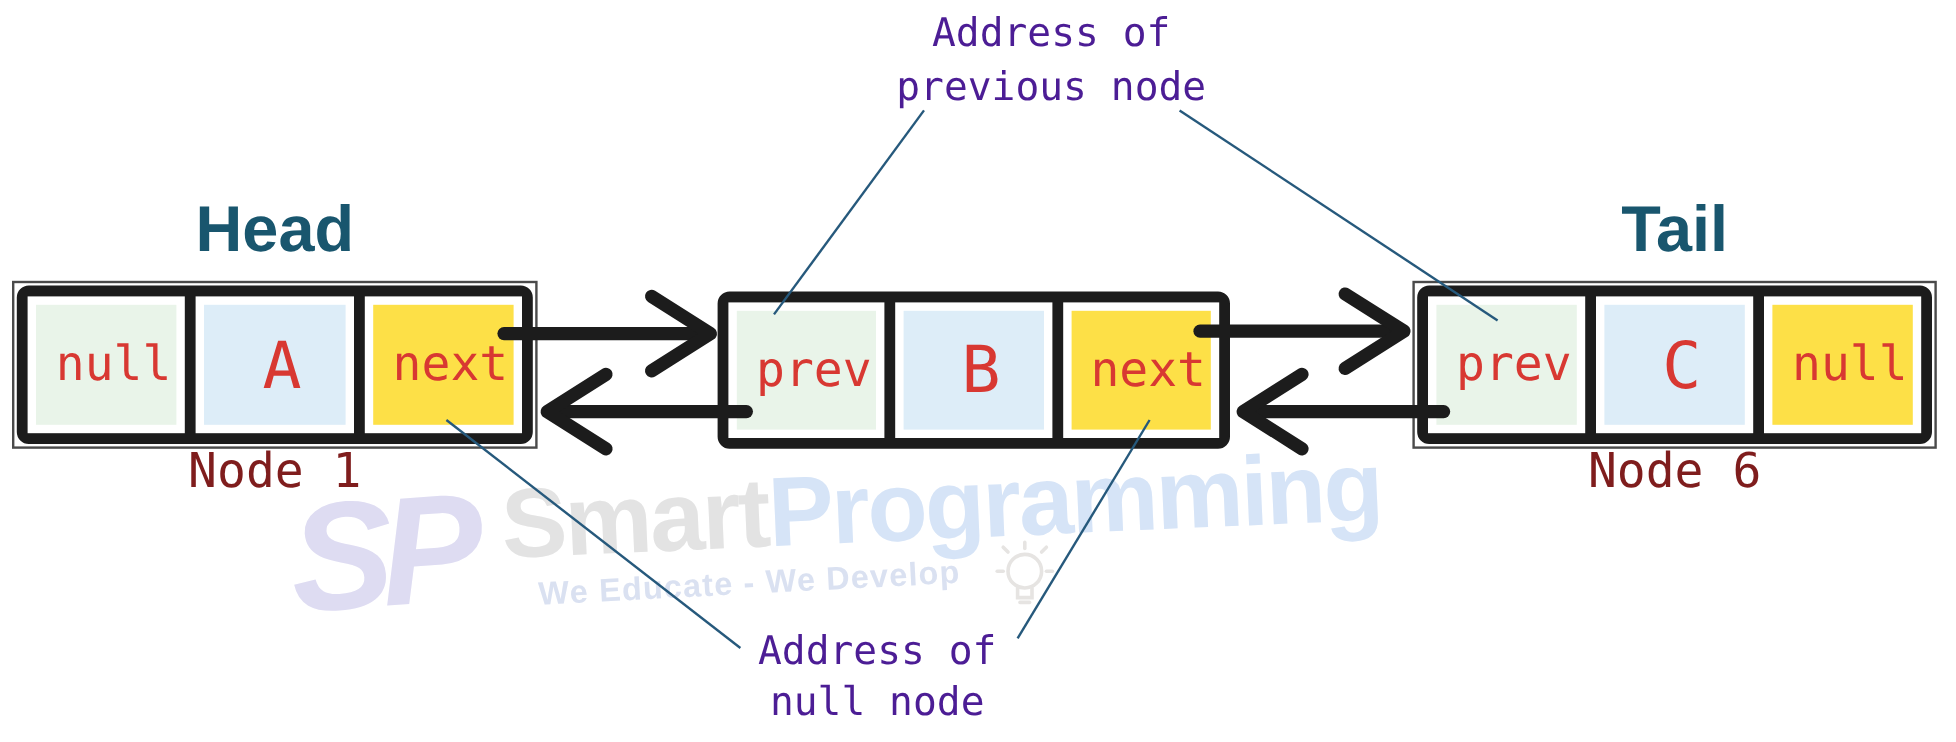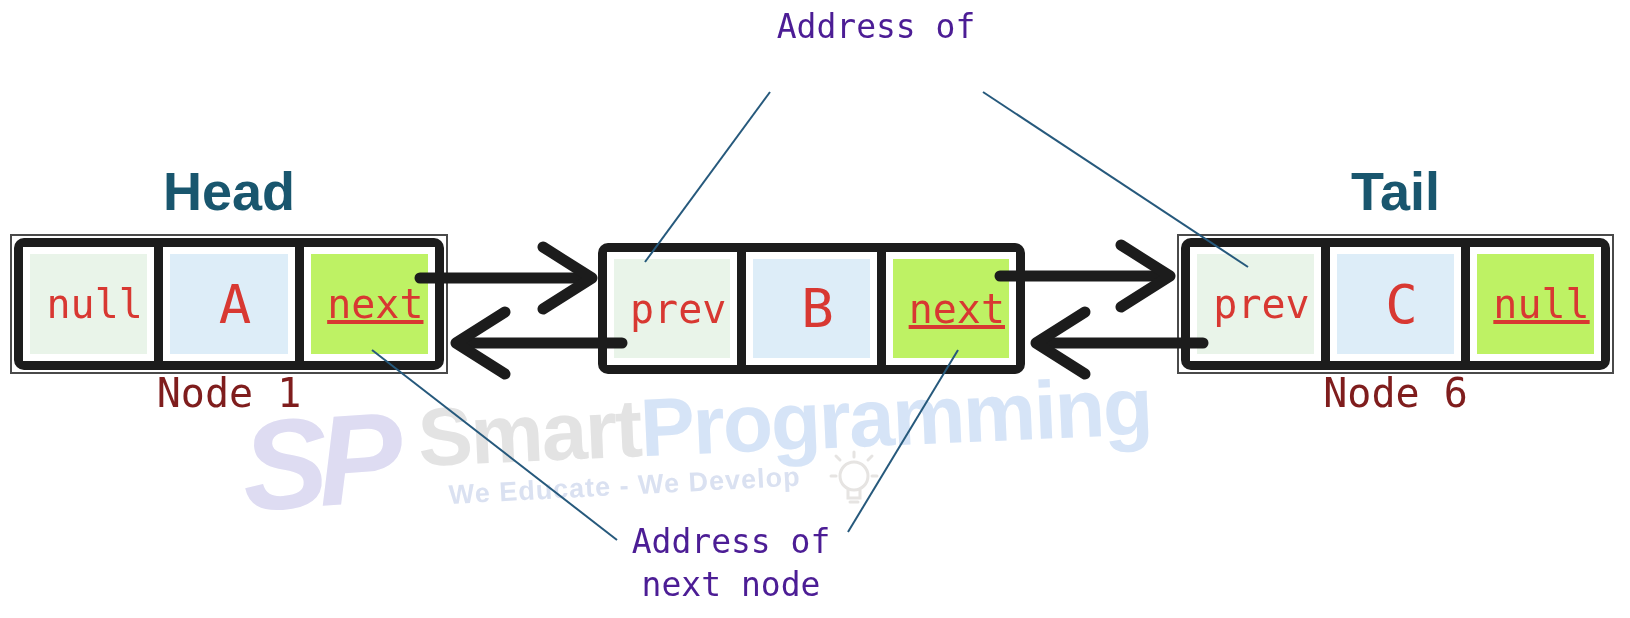--- a/index.html
+++ b/index.html
@@ -96,21 +96,21 @@
     flex: 1;
     display: flex;
     align-items: center;
     justify-content: center;
     font-size: 40px;
     color: #d83832;
     padding-left: 12px;
   }
   .fill-prev { background: #e9f4e9; }
   .fill-data { background: #ddedf8; font-size: 54px; }
-  .fill-next { background: #bef264; text-decoration: underline; }
+  .fill-next { background: #fde047; }
 
   .node-label {
     position: absolute; z-index: 3;
     top: 370px; text-align: center;
     font-size: 40px; color: #7f1d1d;
   }
   .label-1 { left: 10px;   width: 438px; }
   .label-2 { left: 586px;  width: 427px; }
   .label-3 { left: 1177px; width: 437px; }
 
@@ -138,20 +138,21 @@
     <path class="bulb" d="M22 56 L30 56"></path>
     <path class="bulb" d="M26 6 L26 11"></path>
     <path class="bulb" d="M8 30 L3 30"></path>
     <path class="bulb" d="M49 30 L44 30"></path>
     <path class="bulb" d="M12 14 L8 10"></path>
     <path class="bulb" d="M40 14 L44 10"></path>
   </svg>
 
   <div class="annotation annotation-top">
     <div>Address of</div>
+    <div>previous node</div>
   </div>
 
   <div class="pointer-label pointer-head">Head</div>
   <div class="pointer-label pointer-tail">Tail</div>
 
   <div class="node-frame frame-1">
     <div class="node-box">
       <div class="cell">
           <div class="cell-fill fill-prev">null</div>
         </div>
@@ -187,21 +188,21 @@
         </div>
       <div class="cell">
           <div class="cell-fill fill-next">null</div>
         </div>
     </div>
   </div>
   <div class="node-label label-3">Node 6</div>
 
   <div class="annotation annotation-bottom">
     <div>Address of</div>
-    <div>next node</div>
+    <div>null node</div>
   </div>
 
   <svg id="overlay" width="1630" height="618" viewBox="0 0 1630 618">
 
     <line class="ann-line" x1="770" y1="92" x2="645" y2="262"></line>
     <line class="ann-line" x1="983" y1="92" x2="1248" y2="267"></line>
     <line class="ann-line" x1="372" y1="350" x2="617" y2="540"></line>
     <line class="ann-line" x1="958" y1="350" x2="848" y2="532"></line>
 
     <path class="arrow" d="M420 278 L586 278"></path>

